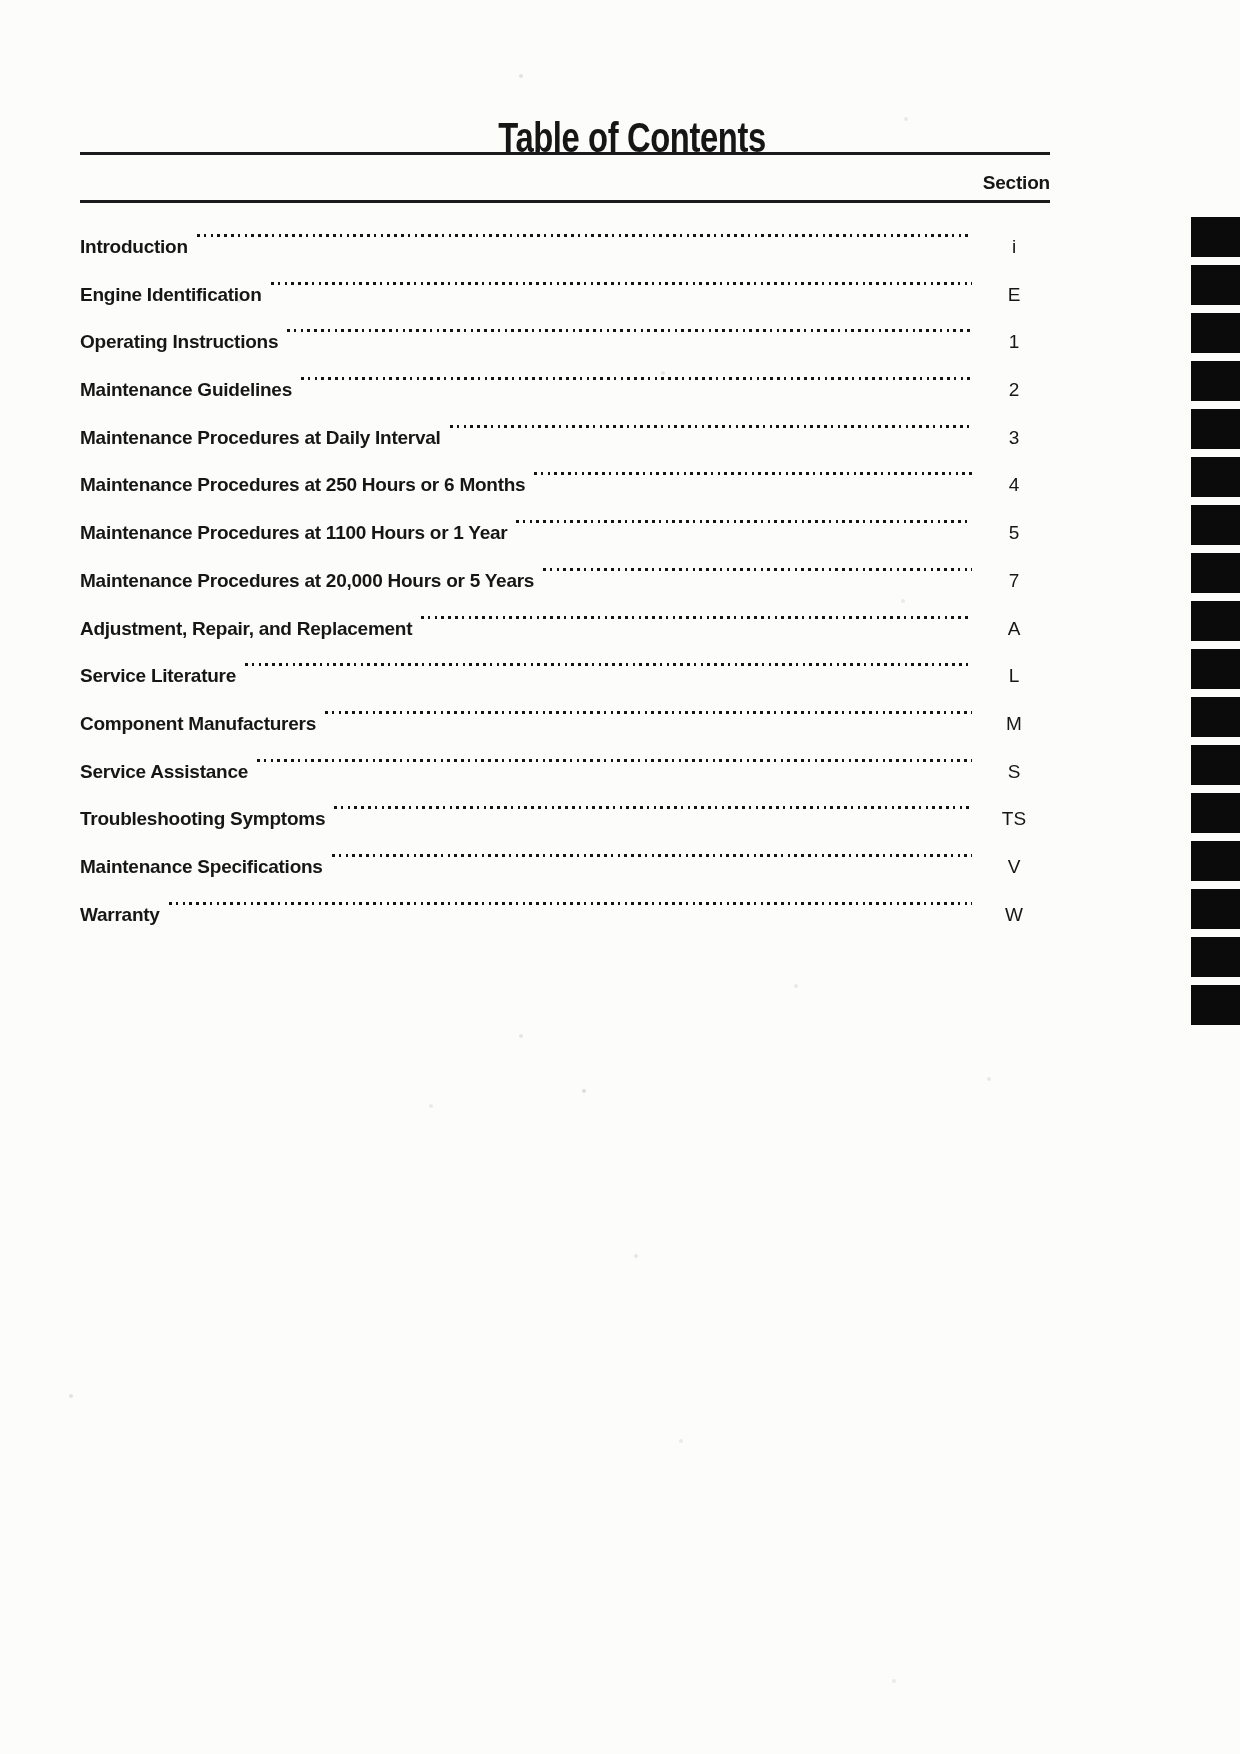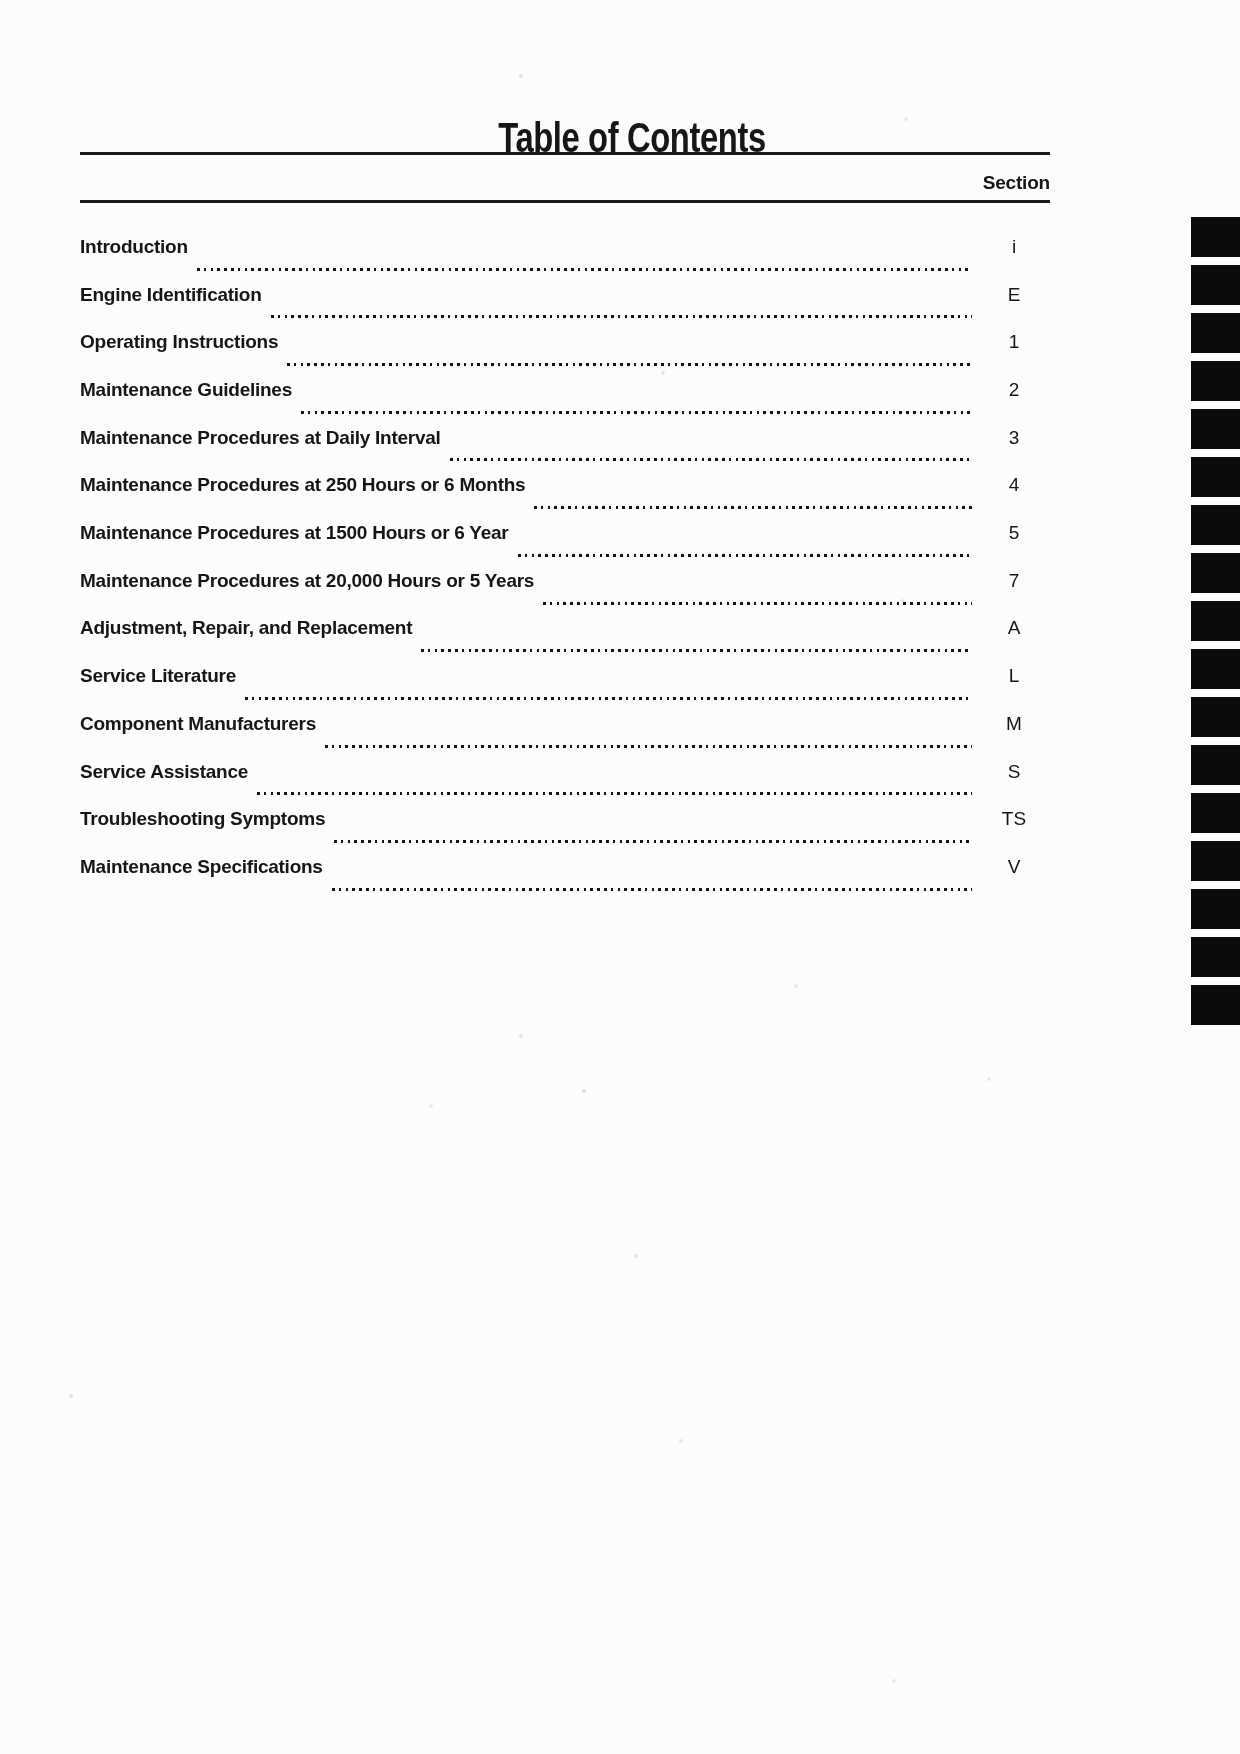--- a/index.html
+++ b/index.html
@@ -46,21 +46,21 @@
     font-size: 19px;
     font-weight: bold;
     letter-spacing: -0.2px;
   }
   .toc-list {
     position: absolute;
     top: 223px; left: 80px; width: 970px;
   }
   .toc-row {
     display: flex;
-    align-items: flex-end;
+    align-items: flex-start;
     height: 47.7px;
     line-height: 47.7px;
     white-space: nowrap;
   }
   .toc-label {
     font-size: 19px;
     font-weight: bold;
     letter-spacing: -0.25px;
   }
   .dot-leader {
@@ -128,21 +128,21 @@
       <span class="section-code">3</span>
     </div>
 
     <div class="toc-row">
       <span class="toc-label">Maintenance Procedures at 250 Hours or 6 Months</span>
       <span class="dot-leader"></span>
       <span class="section-code">4</span>
     </div>
 
     <div class="toc-row">
-      <span class="toc-label">Maintenance Procedures at 1500 Hours or 6 Year</span>
+      <span class="toc-label">Maintenance Procedures at 1100 Hours or 1 Year</span>
       <span class="dot-leader"></span>
       <span class="section-code">5</span>
     </div>
 
 
     <div class="toc-row">
       <span class="toc-label">Maintenance Procedures at 20,000 Hours or 5 Years</span>
       <span class="dot-leader"></span>
       <span class="section-code">7</span>
     </div>
@@ -177,20 +177,25 @@
       <span class="dot-leader"></span>
       <span class="section-code">TS</span>
     </div>
 
     <div class="toc-row">
       <span class="toc-label">Maintenance Specifications</span>
       <span class="dot-leader"></span>
       <span class="section-code">V</span>
     </div>
 
+    <div class="toc-row">
+      <span class="toc-label">Warranty</span>
+      <span class="dot-leader"></span>
+      <span class="section-code">W</span>
+    </div>
   </div>
 
   <div class="tab-strip" id="tab-strip">
     <div class="index-tab"></div>
 
     <div class="index-tab"></div>
 
     <div class="index-tab"></div>
 
     <div class="index-tab"></div>

